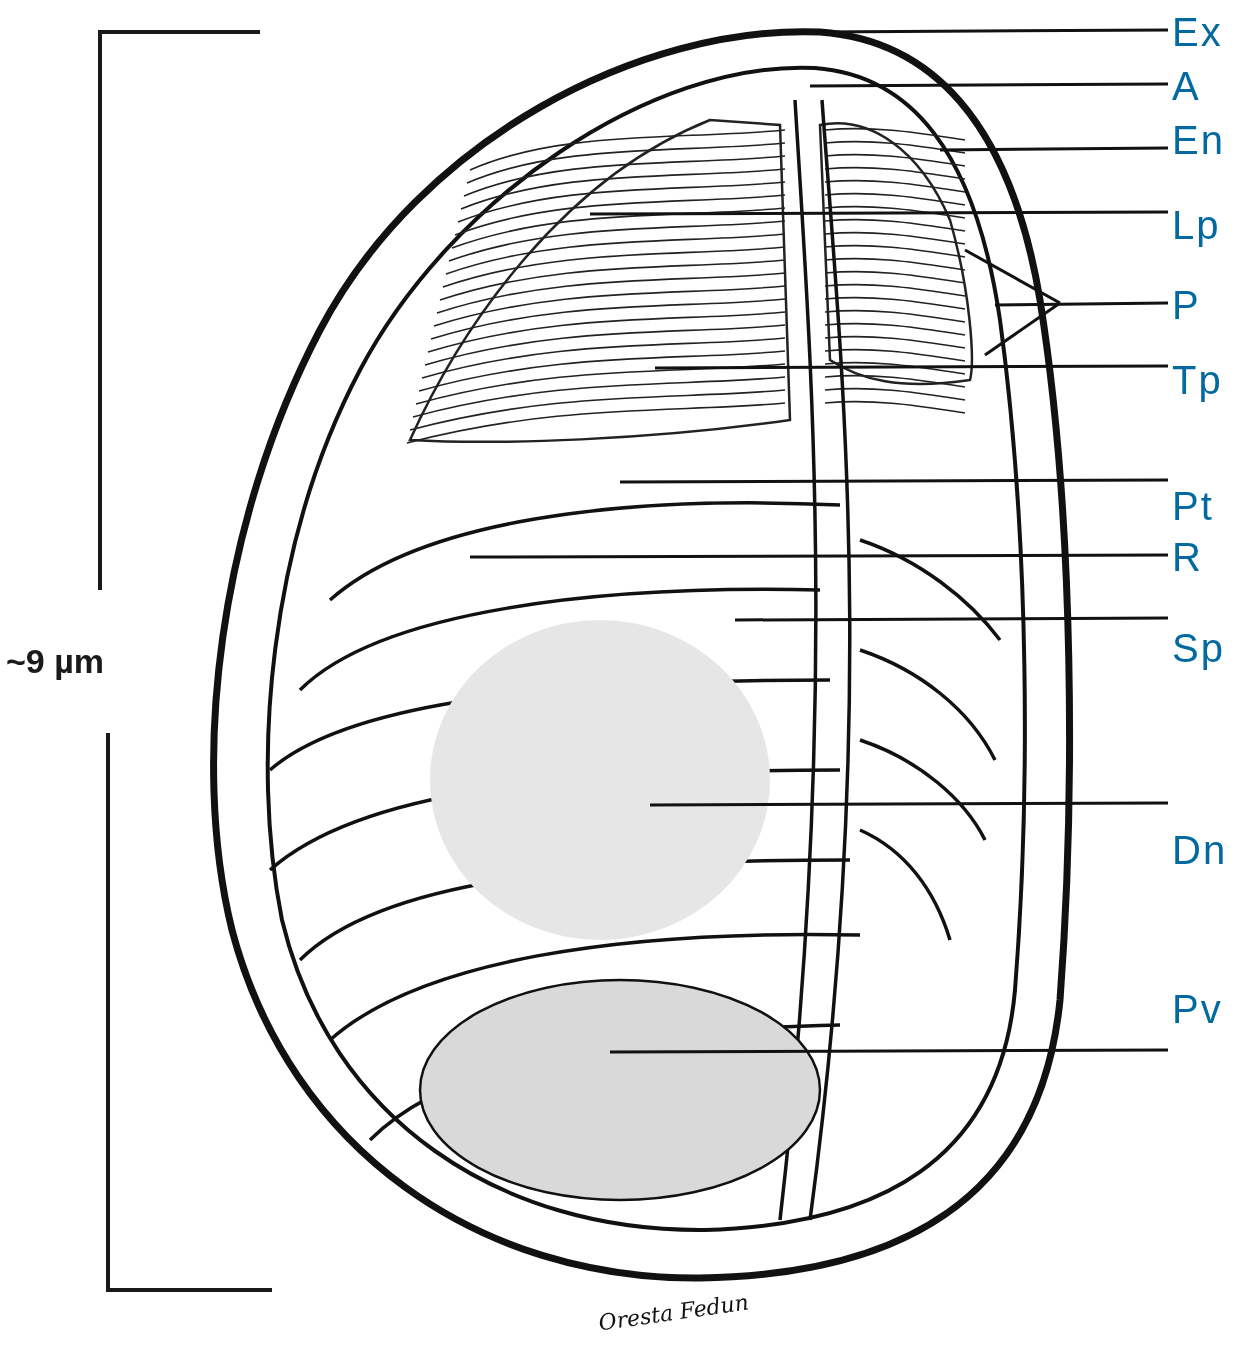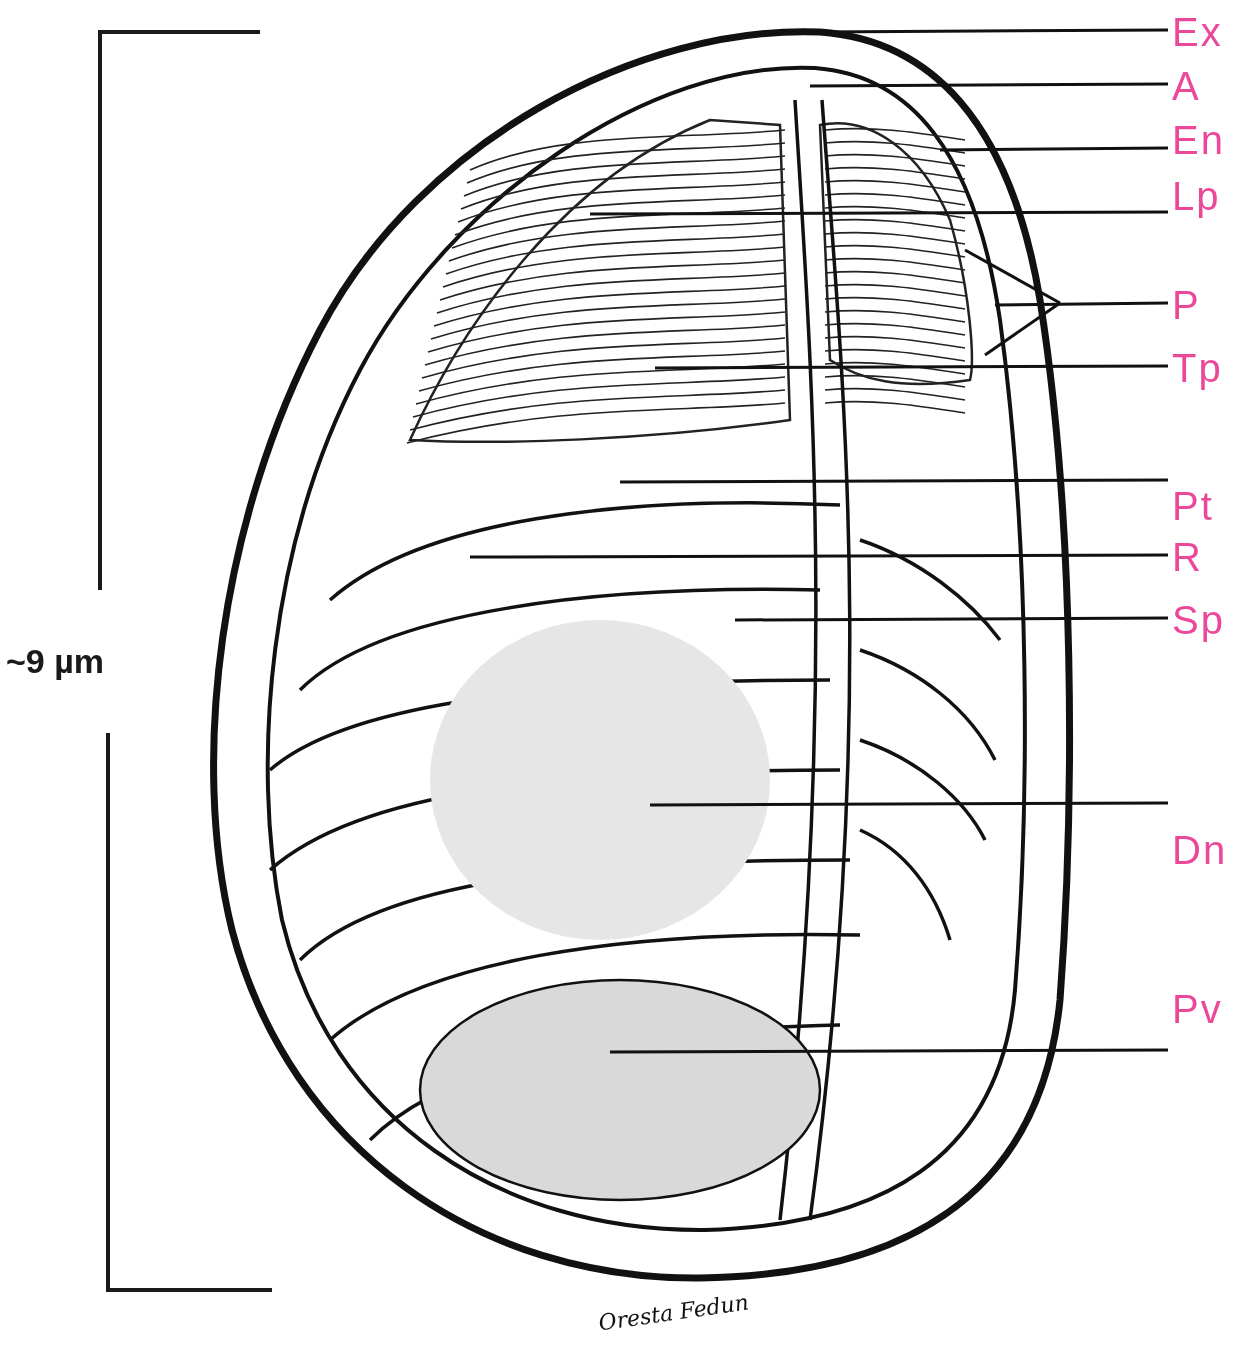--- a/index.html
+++ b/index.html
@@ -1,19 +1,19 @@
 <!DOCTYPE html>
 <html><head>
 <meta charset="utf-8">
 <style>
   html, body { margin: 0; padding: 0; background: #ffffff; }
   body { width: 1250px; height: 1345px; position: relative; overflow: hidden;
          font-family: "Liberation Sans", "DejaVu Sans", sans-serif; }
   #fig { position: absolute; left: 0; top: 0; }
-  .lbl { position: absolute; left: 1172px; font-size: 40px; color: #ec4899;
+  .lbl { position: absolute; left: 1172px; font-size: 40px; color: #0369a1;
          letter-spacing: 2px; line-height: 1; text-align: center; }
   .scale { position: absolute; left: 6px; top: 642px; font-size: 34px; font-weight: bold; color: #1a1a1a; }
   .sig { position: absolute; left: 598px; top: 1300px; font-family: "DejaVu Serif", serif;
          font-style: italic; font-size: 22px; transform: rotate(-8deg); color: #111; }
 </style>
 </head>
 <body>
 
 <svg id="fig" width="1250" height="1345" viewBox="0 0 1250 1345">
 
@@ -111,24 +111,24 @@
     <line x1="735" y1="620" x2="1168" y2="618"></line>
     <line x1="650" y1="805" x2="1168" y2="803"></line>
     <line x1="610" y1="1052" x2="1168" y2="1050"></line>
   </g>
 </svg>
 
 <div>
   <div class="lbl" style="top:12px">Ex</div>
   <div class="lbl" style="top:66px">A</div>
   <div class="lbl" style="top:120px">En</div>
-  <div class="lbl" style="top:176px">Lp</div>
+  <div class="lbl" style="top:205px">Lp</div>
   <div class="lbl" style="top:285px">P</div>
-  <div class="lbl" style="top:348px">Tp</div>
+  <div class="lbl" style="top:360px">Tp</div>
   <div class="lbl" style="top:486px">Pt</div>
   <div class="lbl" style="top:537px">R</div>
-  <div class="lbl" style="top:600px">Sp</div>
+  <div class="lbl" style="top:628px">Sp</div>
   <div class="lbl" style="top:830px">Dn</div>
   <div class="lbl" style="top:989px">Pv</div>
 </div>
 
 <div class="scale">~9 µm</div>
 <div class="sig">Oresta Fedun</div>
 
 </body></html>

